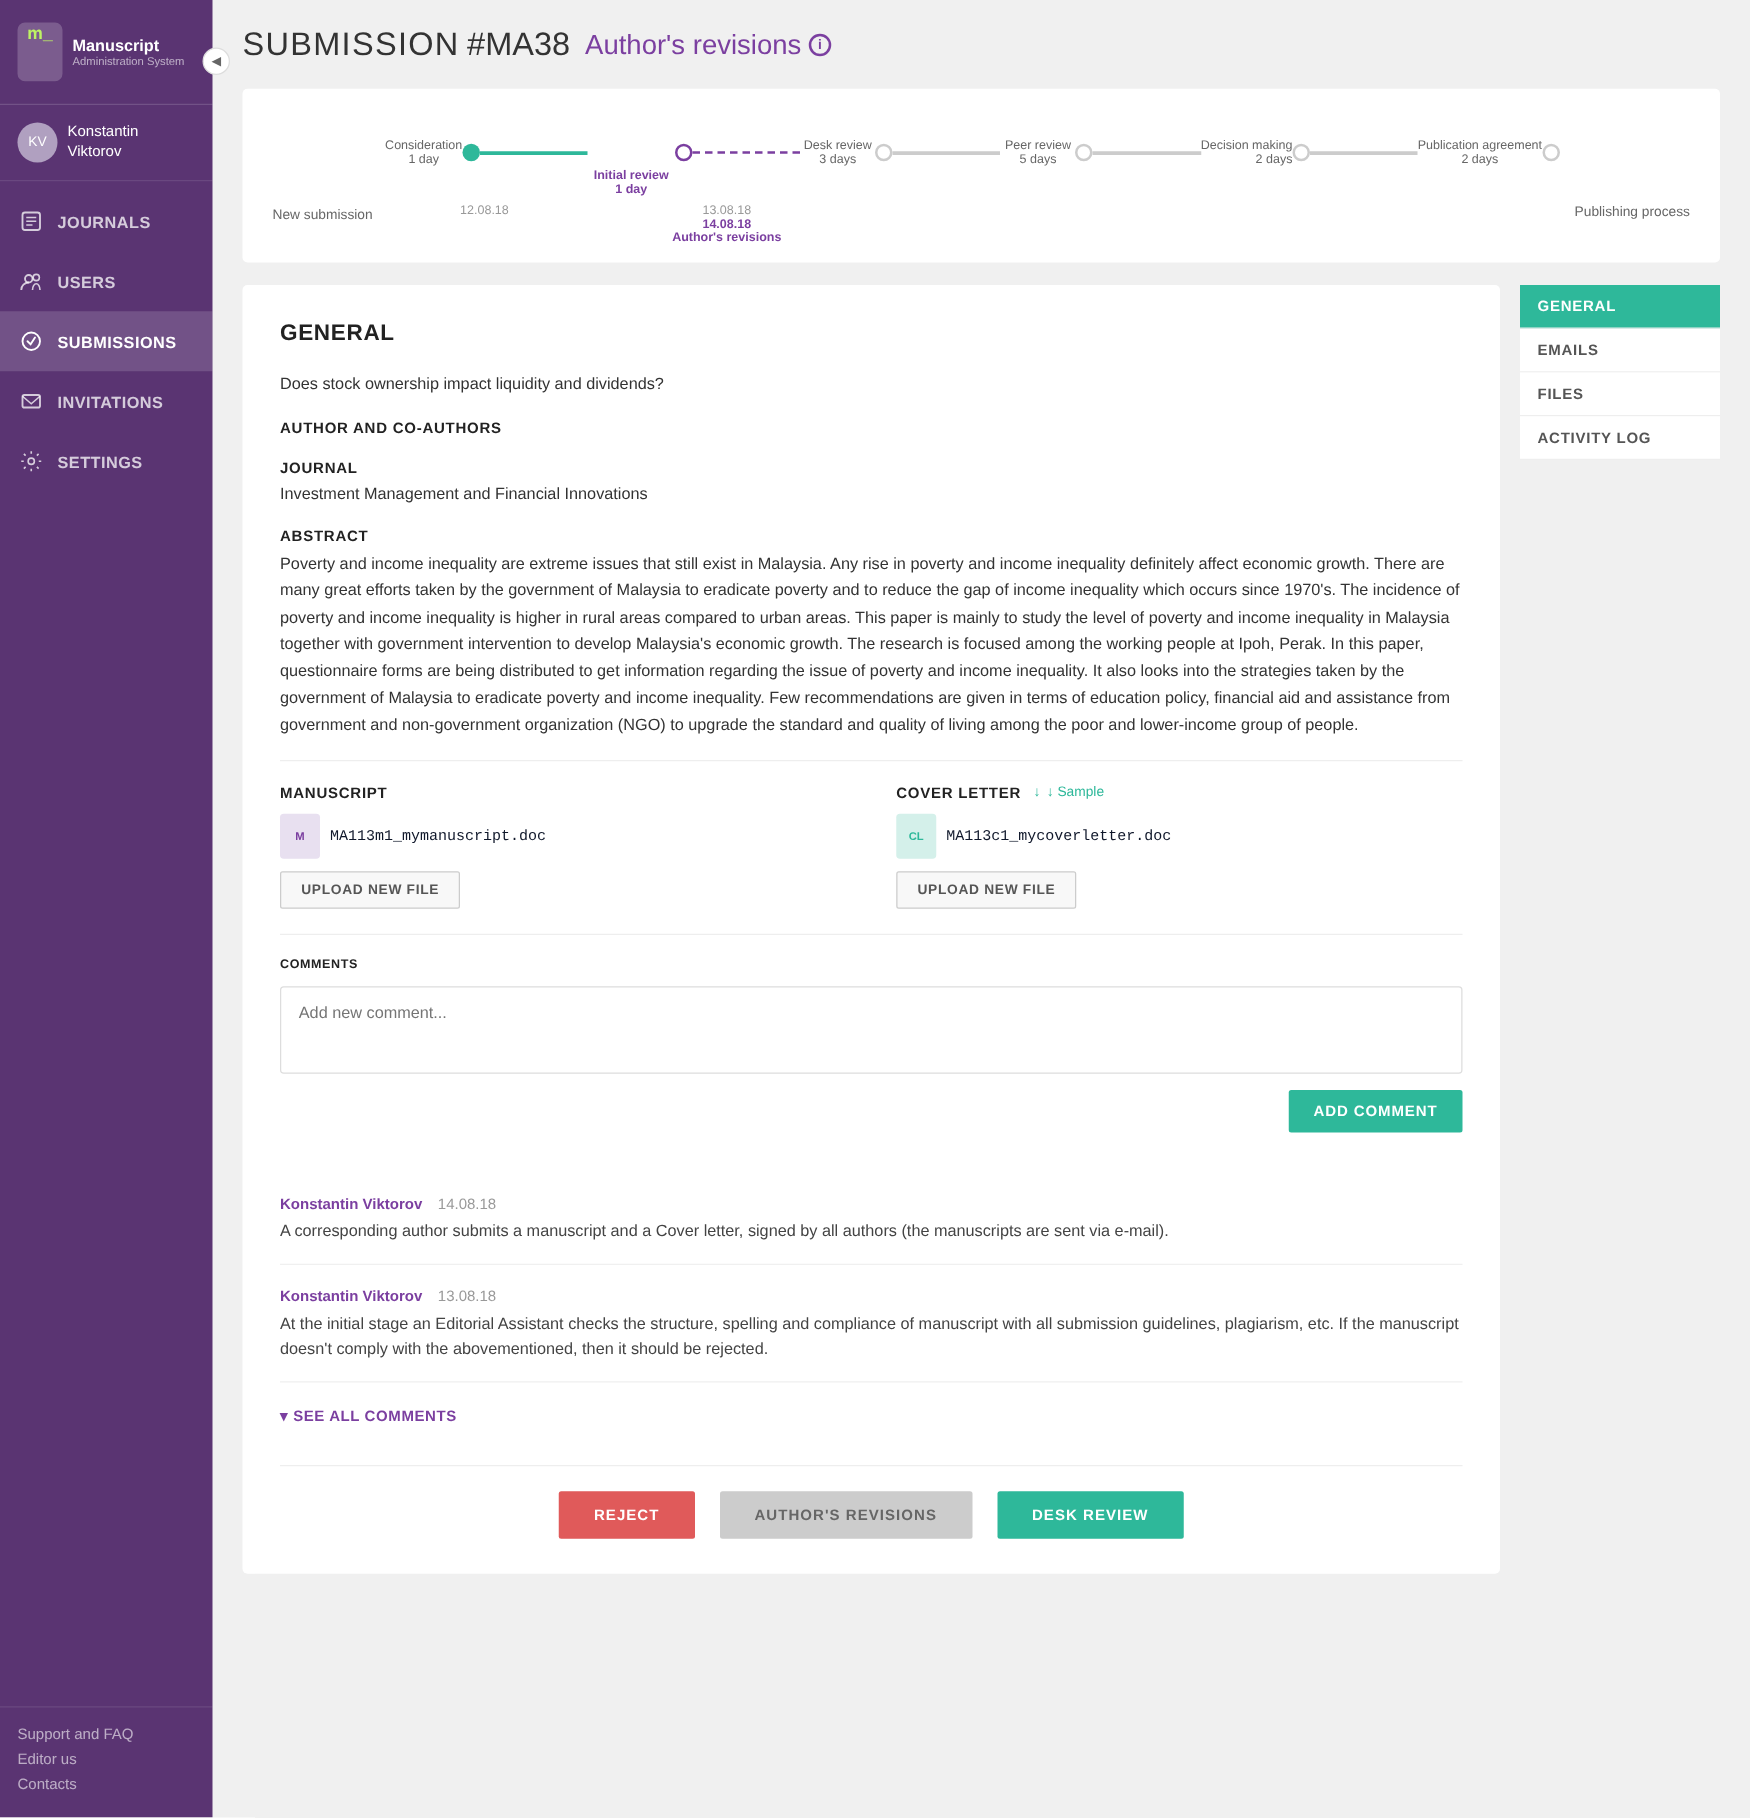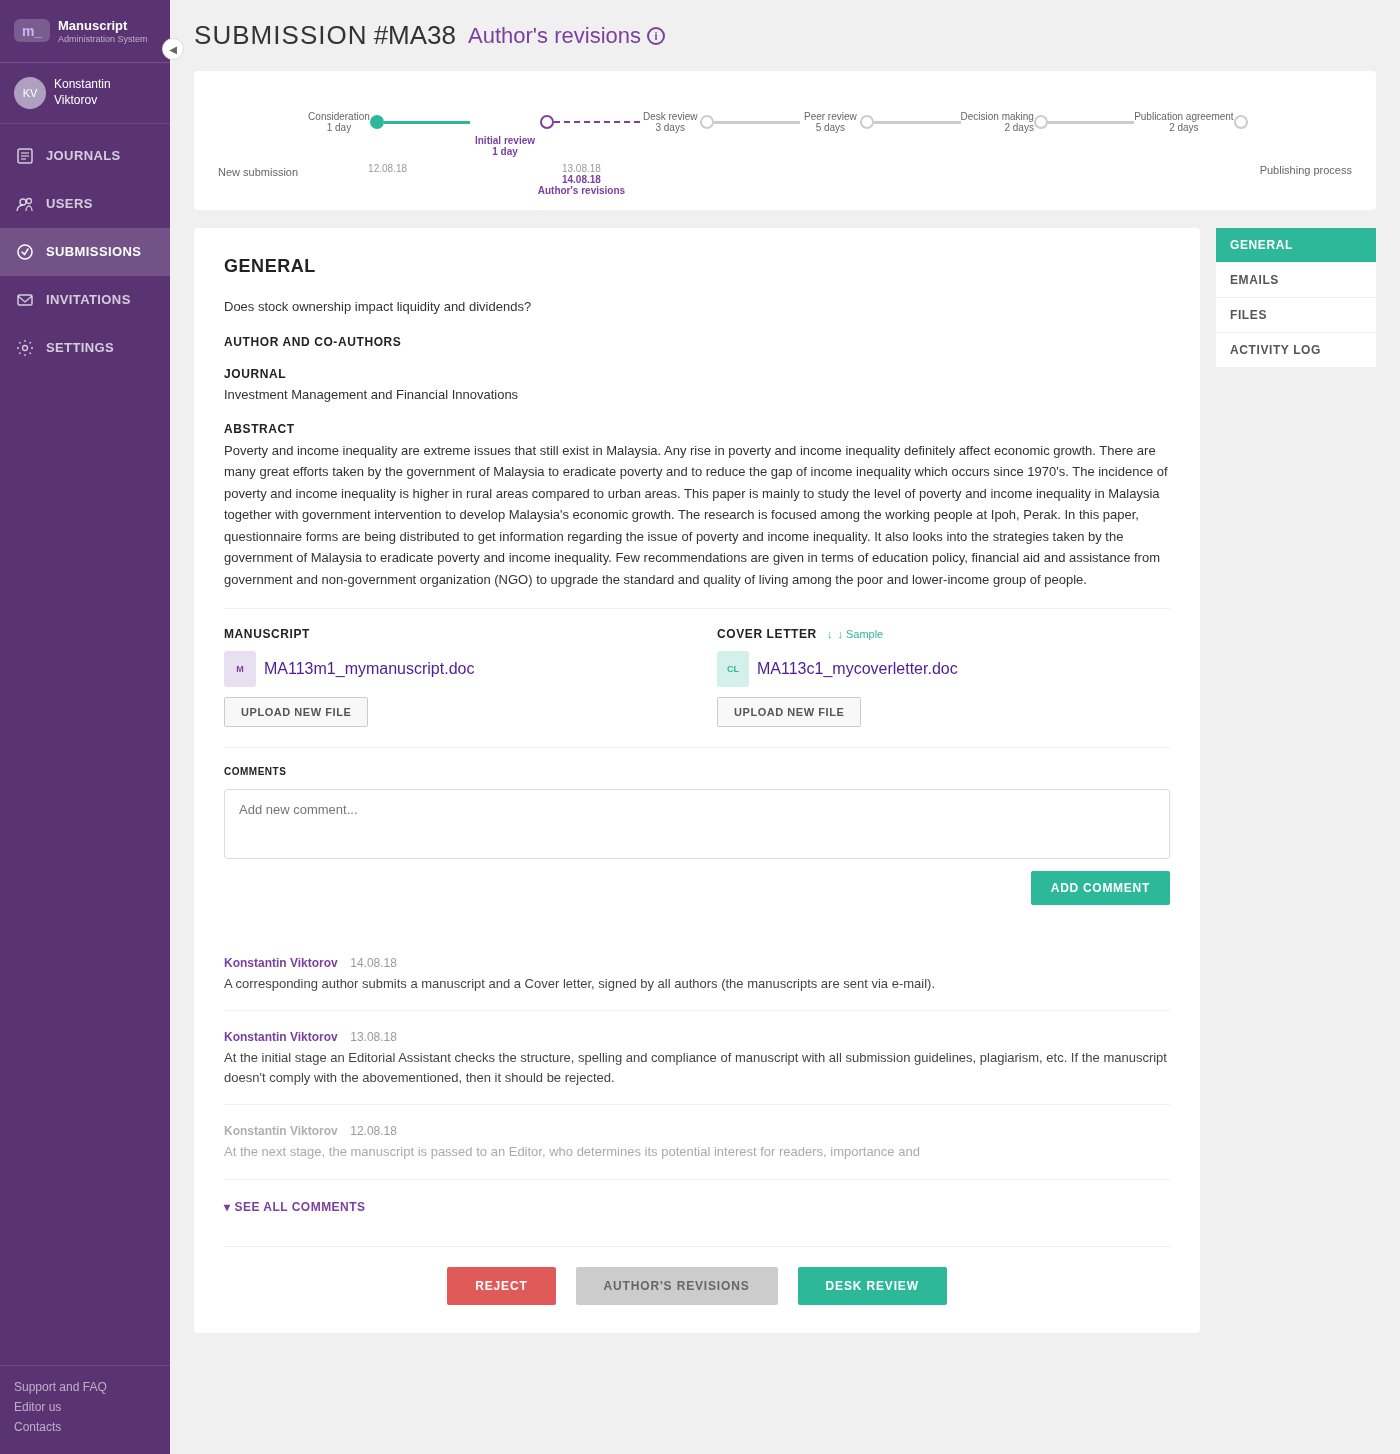--- a/index.html
+++ b/index.html
@@ -16,25 +16,25 @@
       position: relative;
     }
     .sidebar-logo {
       display: flex;
       align-items: center;
       padding: 18px 14px;
       border-bottom: 1px solid rgba(255,255,255,0.15);
     }
     .logo-icon {
       width: 36px;
-      height: 23px;
+      height: 47px;
       background: rgba(255,255,255,0.2);
       border-radius: 6px;
-      display: flex; align-items: center; justify-content: center;
-      color: #c4b5fd; font-weight: bold; font-size: 14px; margin-right: 8px;
+      display: flex; align-items: flex-start; justify-content: center;
+      color: #bef264; font-weight: bold; font-size: 14px; margin-right: 8px;
       flex-shrink: 0;
     }
     .logo-text { color: white; font-size: 13px; font-weight: bold; line-height: 1.2; }
     .logo-sub { color: rgba(255,255,255,0.6); font-size: 9px; font-weight: normal; }
     .sidebar-user {
       display: flex; align-items: center; padding: 14px 14px;
       border-bottom: 1px solid rgba(255,255,255,0.1);
     }
     .user-avatar {
       width: 32px; height: 32px; border-radius: 50%; background: #ccc;
@@ -102,21 +102,21 @@
     .file-section-header { display: flex; align-items: center; gap: 10px; margin-bottom: 10px; }
     .file-section-title { font-size: 12px; font-weight: 700; text-transform: uppercase; letter-spacing: 0.05em; color: #222; }
     .sample-link { font-size: 11px; color: #2eb89a; text-decoration: none; display: flex; align-items: center; gap: 3px; }
     .file-item { display: flex; align-items: center; gap: 8px; margin-bottom: 10px; }
     .file-icon {
       width: 32px; height: 36px; background: #e8e0f0; border-radius: 3px;
       display: flex; align-items: center; justify-content: center;
       font-size: 9px; font-weight: 700; color: #7b3fa0; flex-shrink: 0;
     }
     .file-icon.cl { background: #d4f0ea; color: #2eb89a; }
-    .file-name { font-size: 16px; color: #4c1d95; }
+    .file-name { font-size: 12px; color: #0f172a; font-family: Liberation Mono, monospace; }
     .upload-btn {
       padding: 8px 16px; border: 1px solid #ccc; background: #f8f8f8;
       font-size: 11px; font-weight: 700; letter-spacing: 0.05em; text-transform: uppercase;
       color: #555; cursor: pointer; border-radius: 2px;
     }
     .divider { border: none; border-top: 1px solid #eee; margin: 18px 0; }
 
     
     .comments-title { font-size: 10px; font-weight: 700; text-transform: uppercase; letter-spacing: 0.05em; color: #222; margin-bottom: 12px; }
     .comment-input {
@@ -382,27 +382,20 @@
             </div>
 
             <div class="comment-item">
               <div>
                 <span class="comment-author">Konstantin Viktorov</span>
                 <span class="comment-date">13.08.18</span>
               </div>
               <div class="comment-text">At the initial stage an Editorial Assistant checks the structure, spelling and compliance of manuscript with all submission guidelines, plagiarism, etc. If the manuscript doesn't comply with the abovementioned, then it should be rejected.</div>
             </div>
 
-            <div class="comment-item faded">
-              <div>
-                <span class="comment-author">Konstantin Viktorov</span>
-                <span class="comment-date">12.08.18</span>
-              </div>
-              <div class="comment-text">At the next stage, the manuscript is passed to an Editor, who determines its potential interest for readers, importance and</div>
-            </div>
 
             <button class="see-all-btn">
               <span>▾</span>
               <span>See All Comments</span>
             </button>
           </div>
 
           <div class="action-row">
             <button class="action-btn btn-reject">Reject</button>
             <button class="action-btn btn-author">Author's Revisions</button>

